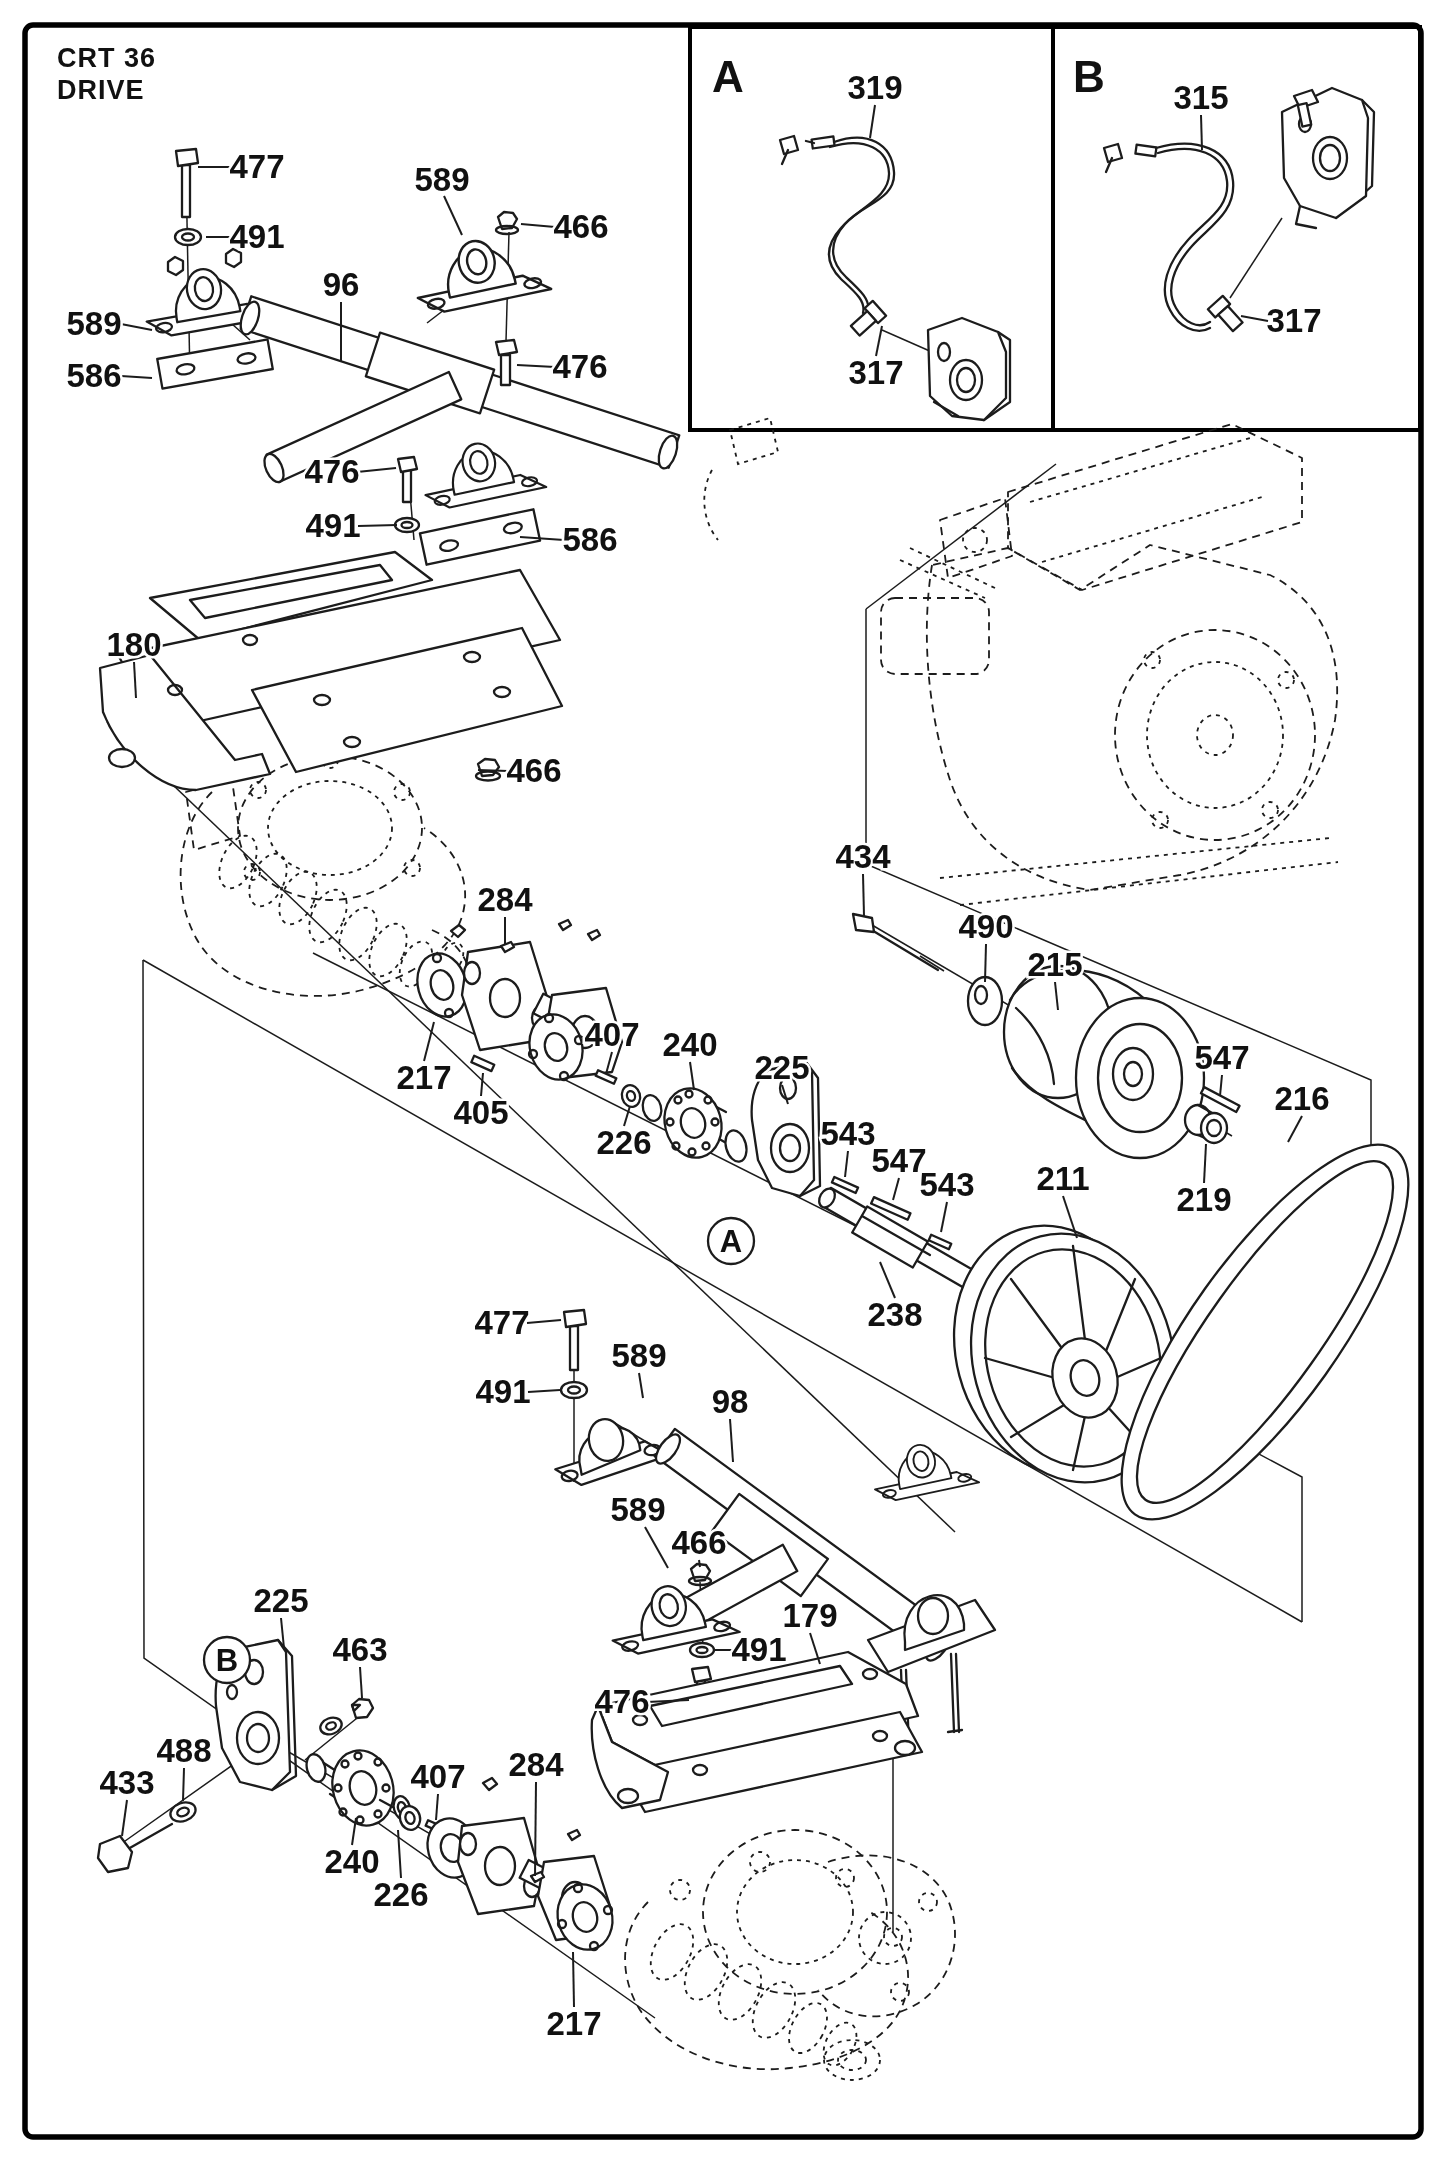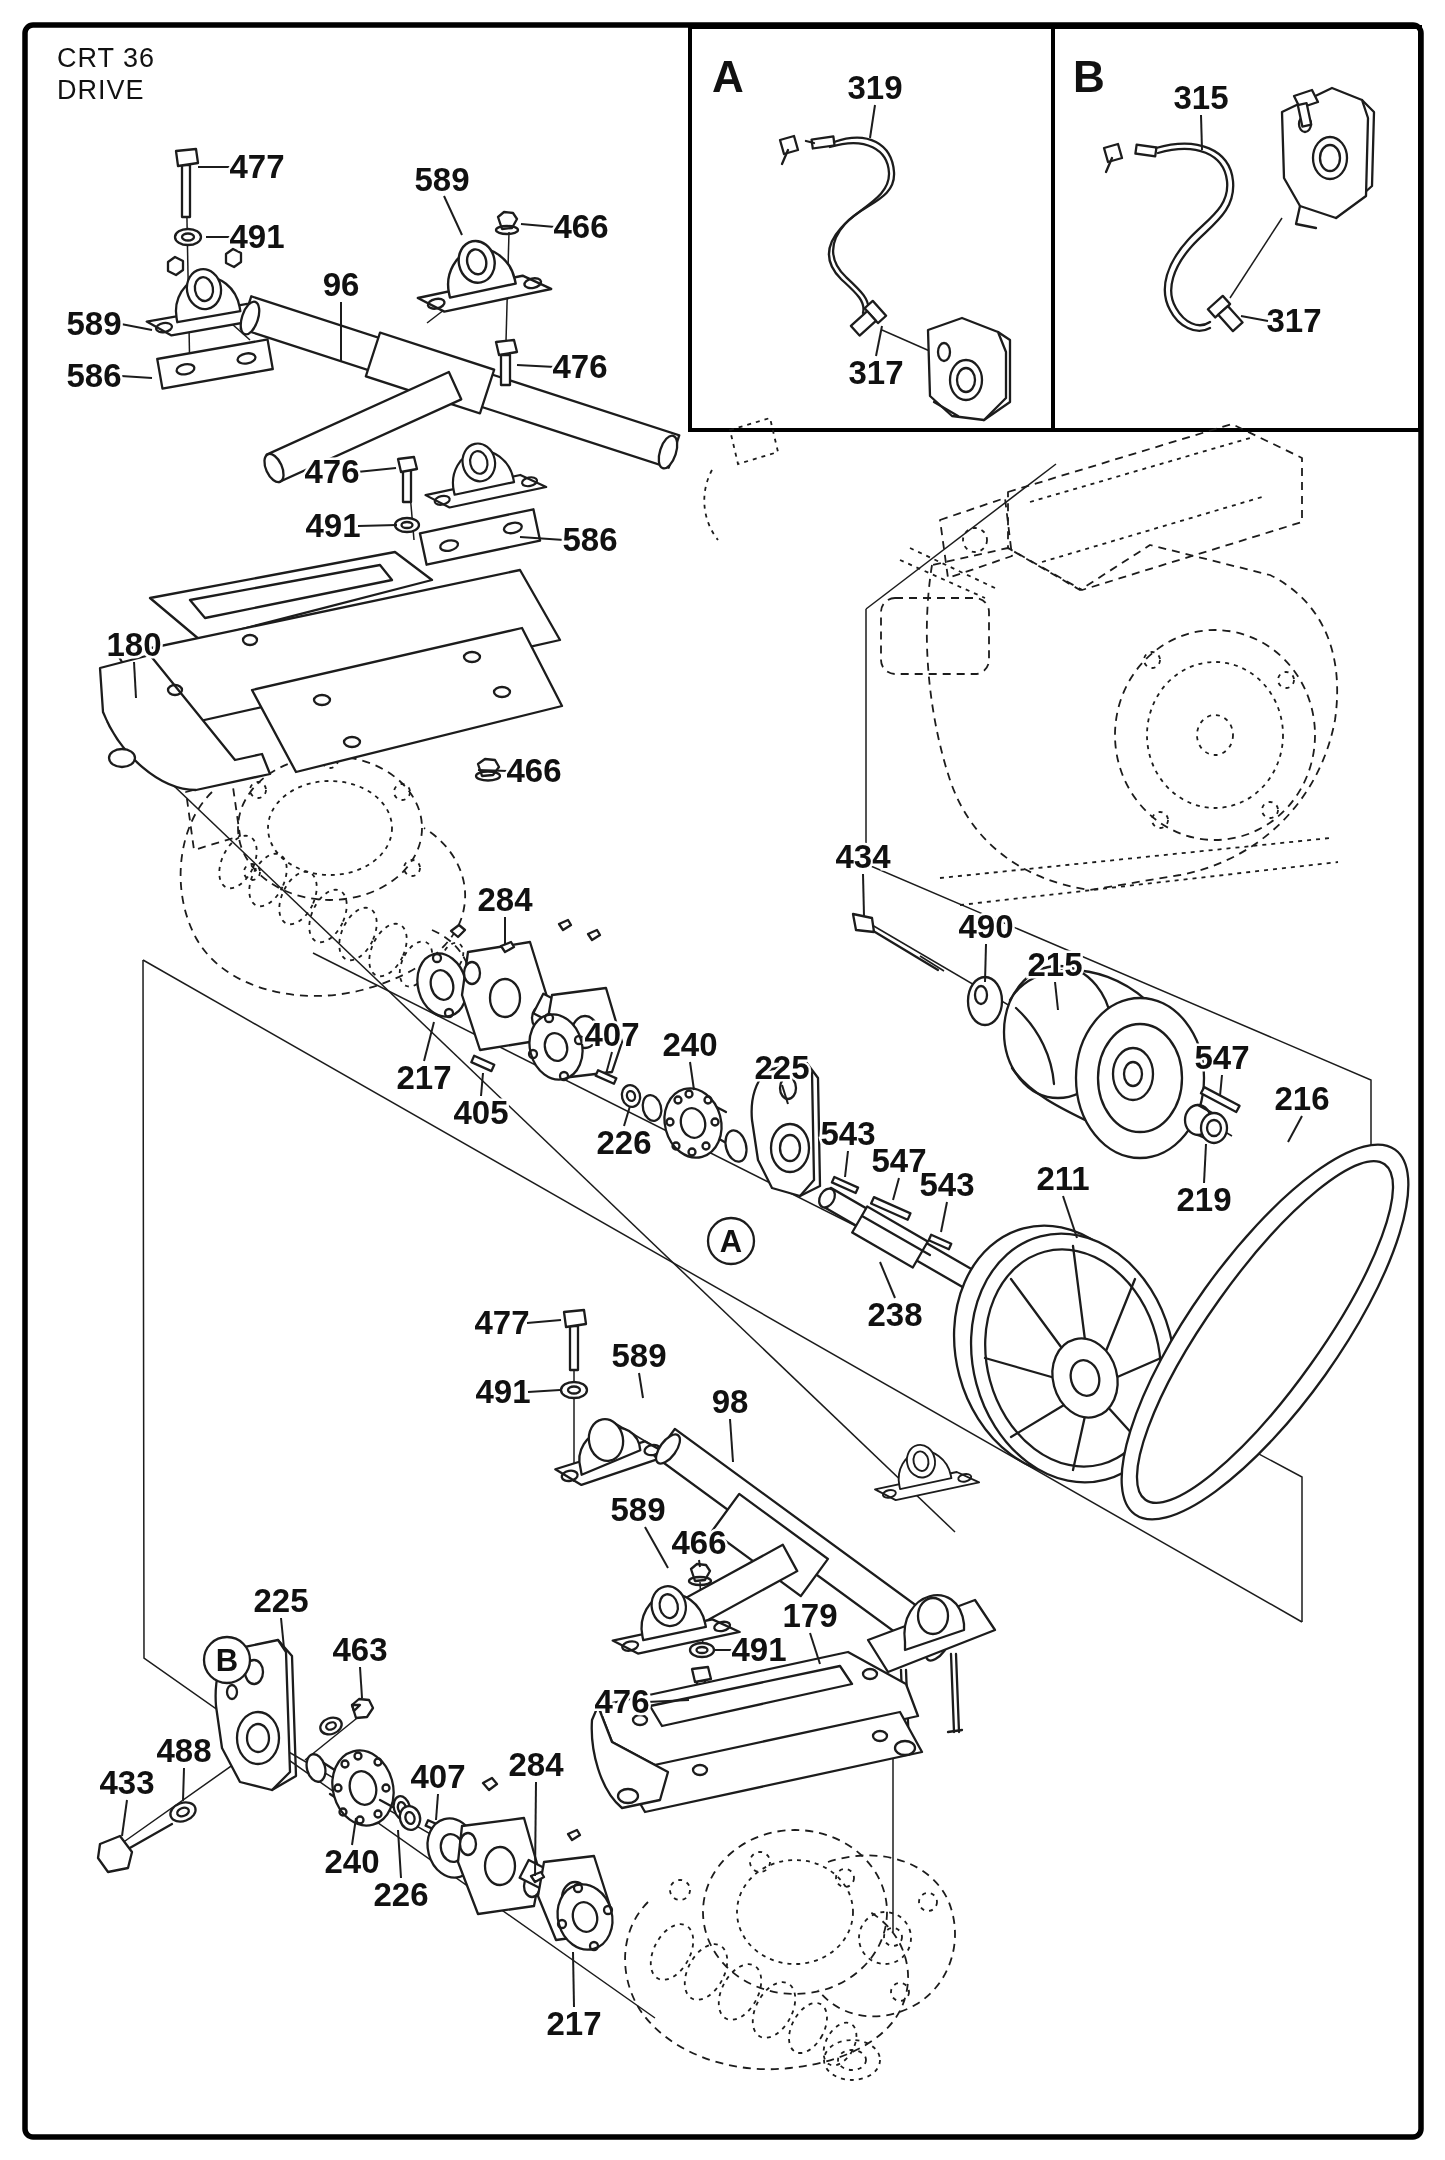--- a/index.html
+++ b/index.html
@@ -1,19 +1,19 @@
 <!DOCTYPE html>
 <html><head>
 <meta charset="utf-8">
 <style>
   html,body{margin:0;padding:0;background:#e8e8e8;}
   .page{position:relative;width:1445px;height:2160px;background:#fff;overflow:hidden;
         font-family:"Liberation Sans", sans-serif;}
   .page svg{position:absolute;left:0;top:0;}
-  .title-block{position:absolute;left:57px;top:42px;color:#111;font-weight:normal;
+  .title-block{position:absolute;left:57px;top:42px;color:#111;font-weight:bold;
                font-size:27px;line-height:32px;letter-spacing:1px;}
   svg .label{font-family:"Liberation Sans",sans-serif;font-size:33px;font-weight:bold;fill:#111;
              paint-order:stroke;stroke:#ffffff;stroke-width:5px;}
   svg .inset-letter{font-family:"Liberation Sans",sans-serif;font-size:44px;font-weight:bold;fill:#111;}
   svg .marker-letter{font-family:"Liberation Sans",sans-serif;font-size:31px;font-weight:bold;fill:#111;}
   svg .ink{stroke:#1c1c1c;fill:none;stroke-width:2.3;stroke-linejoin:round;stroke-linecap:round;}
   svg .inkf{stroke:#1c1c1c;fill:#ffffff;stroke-width:2.3;stroke-linejoin:round;}
   svg .thin{stroke:#1c1c1c;fill:none;stroke-width:1.5;}
   svg .dash{stroke:#1c1c1c;fill:none;stroke-width:1.8;stroke-dasharray:8 6;stroke-linejoin:round;}
   svg .dash2{stroke:#1c1c1c;fill:none;stroke-width:1.8;stroke-dasharray:4 5;}

